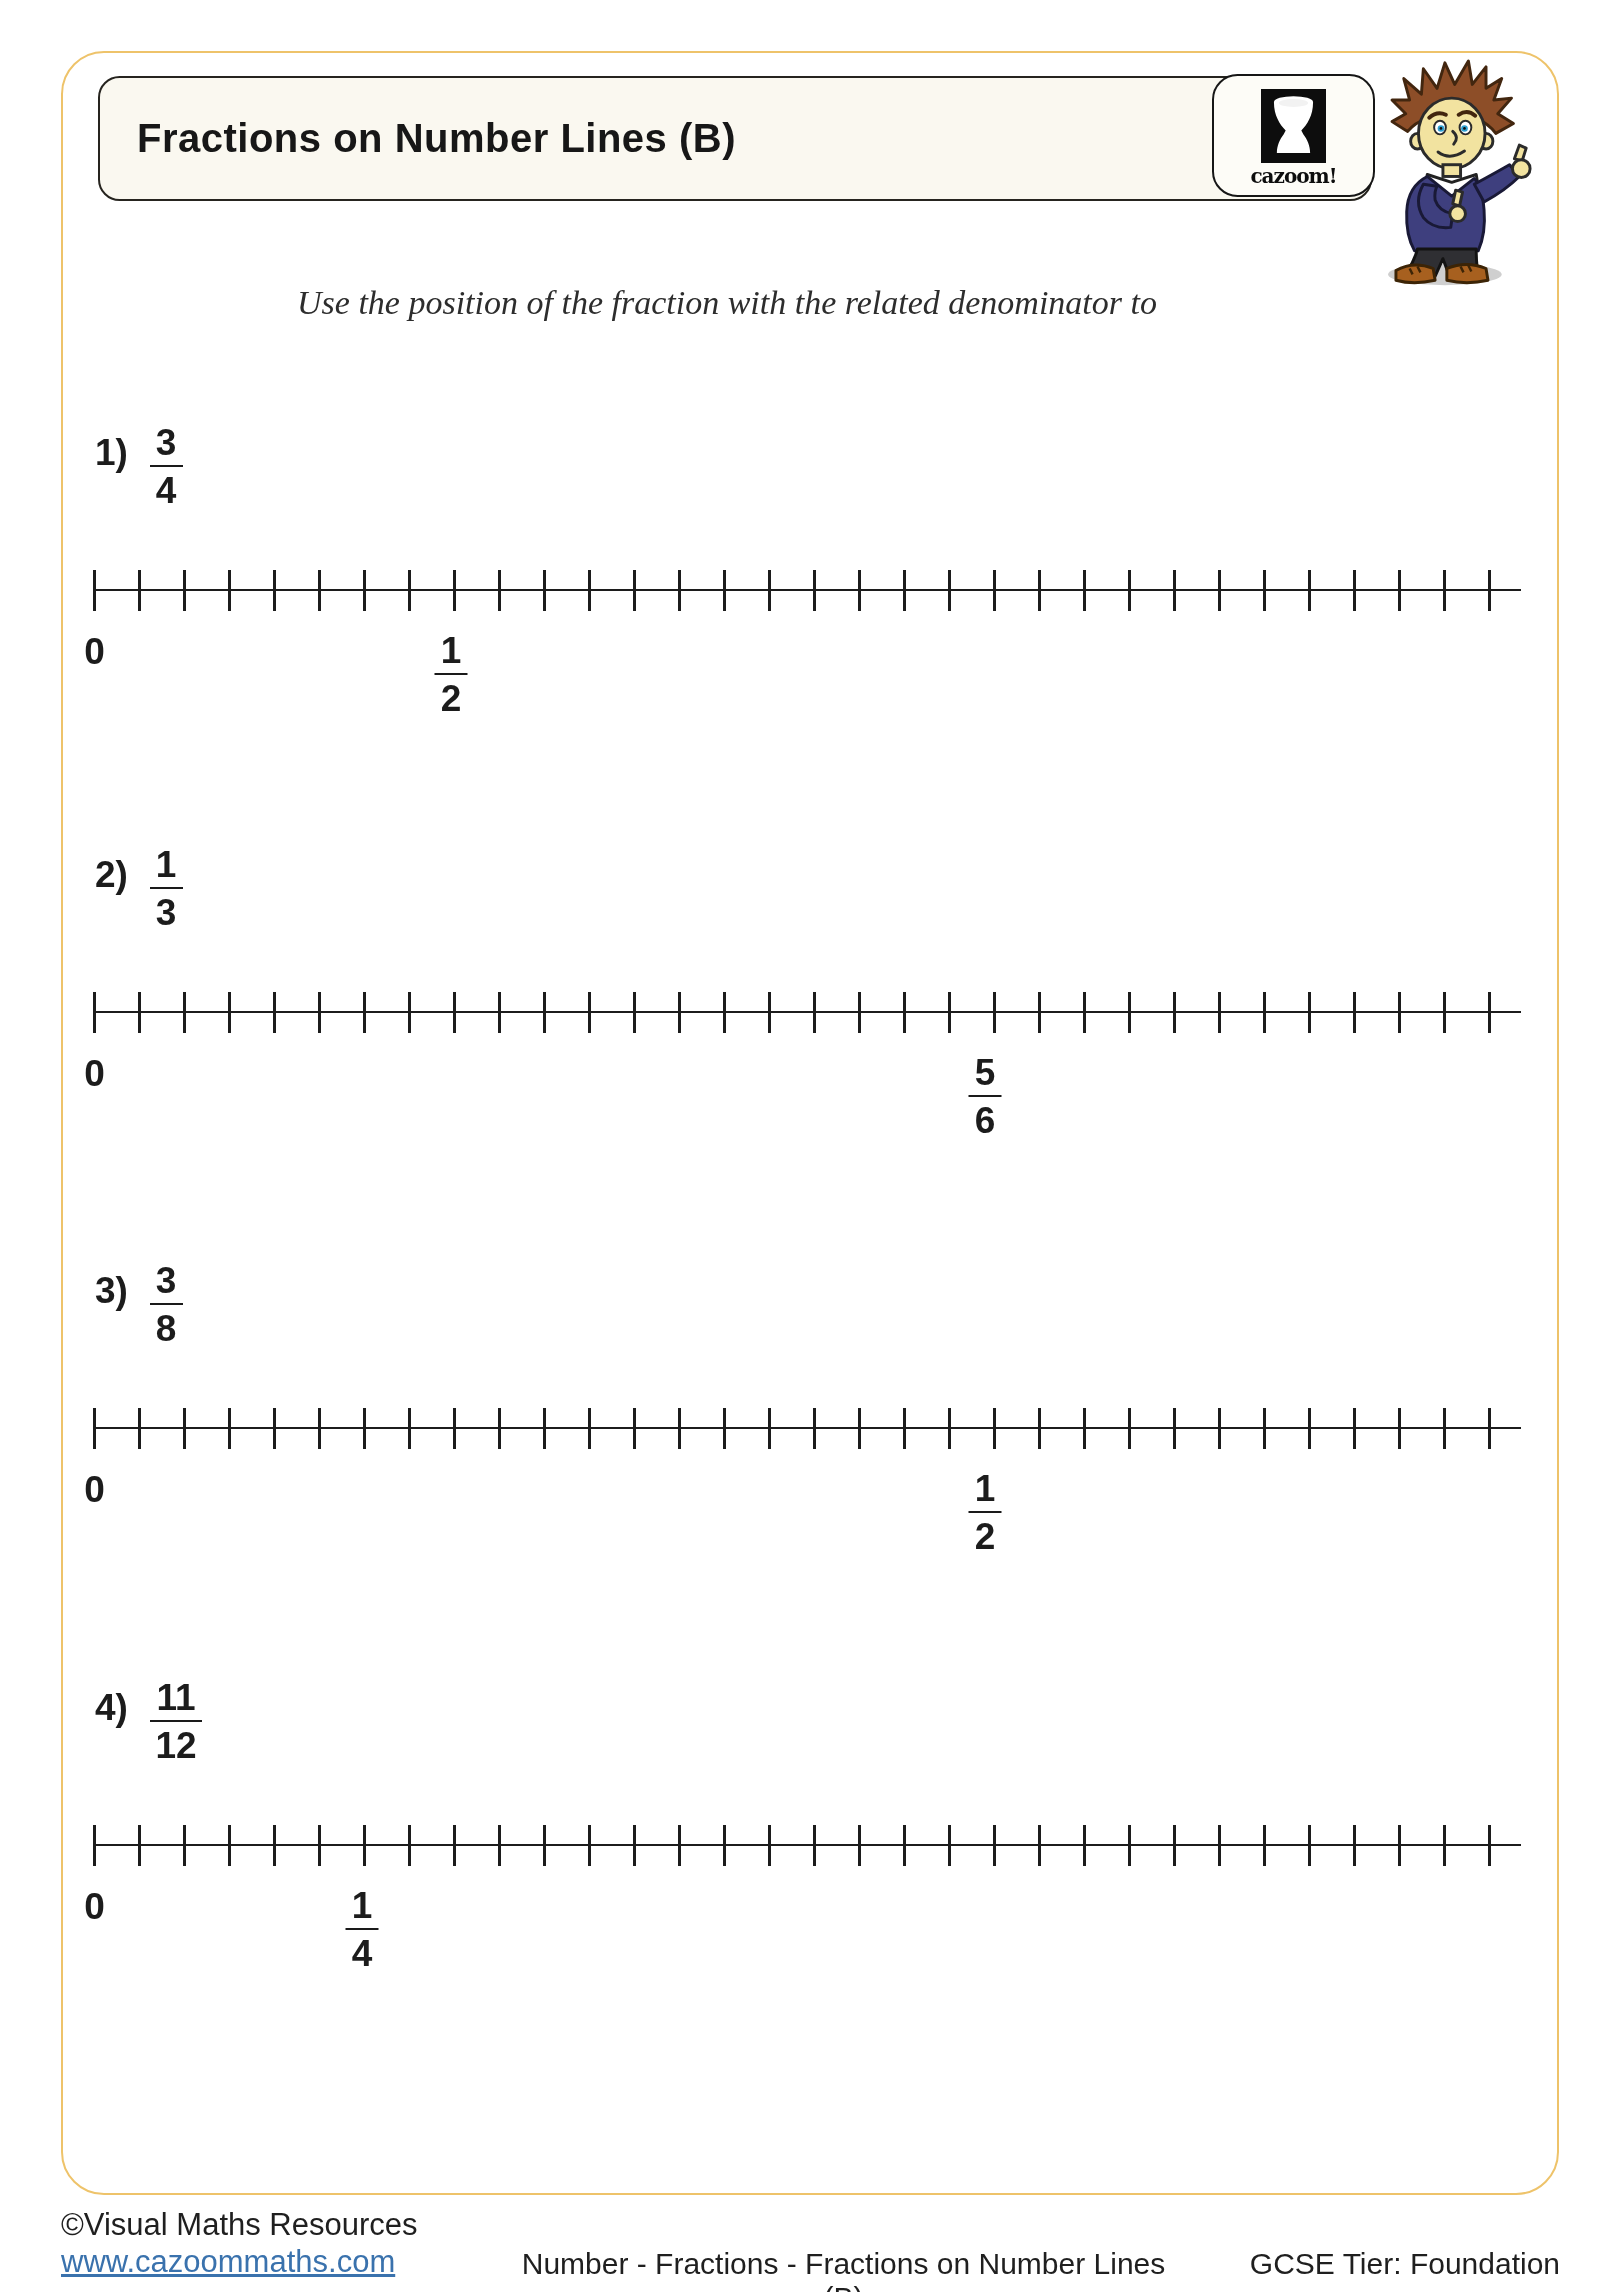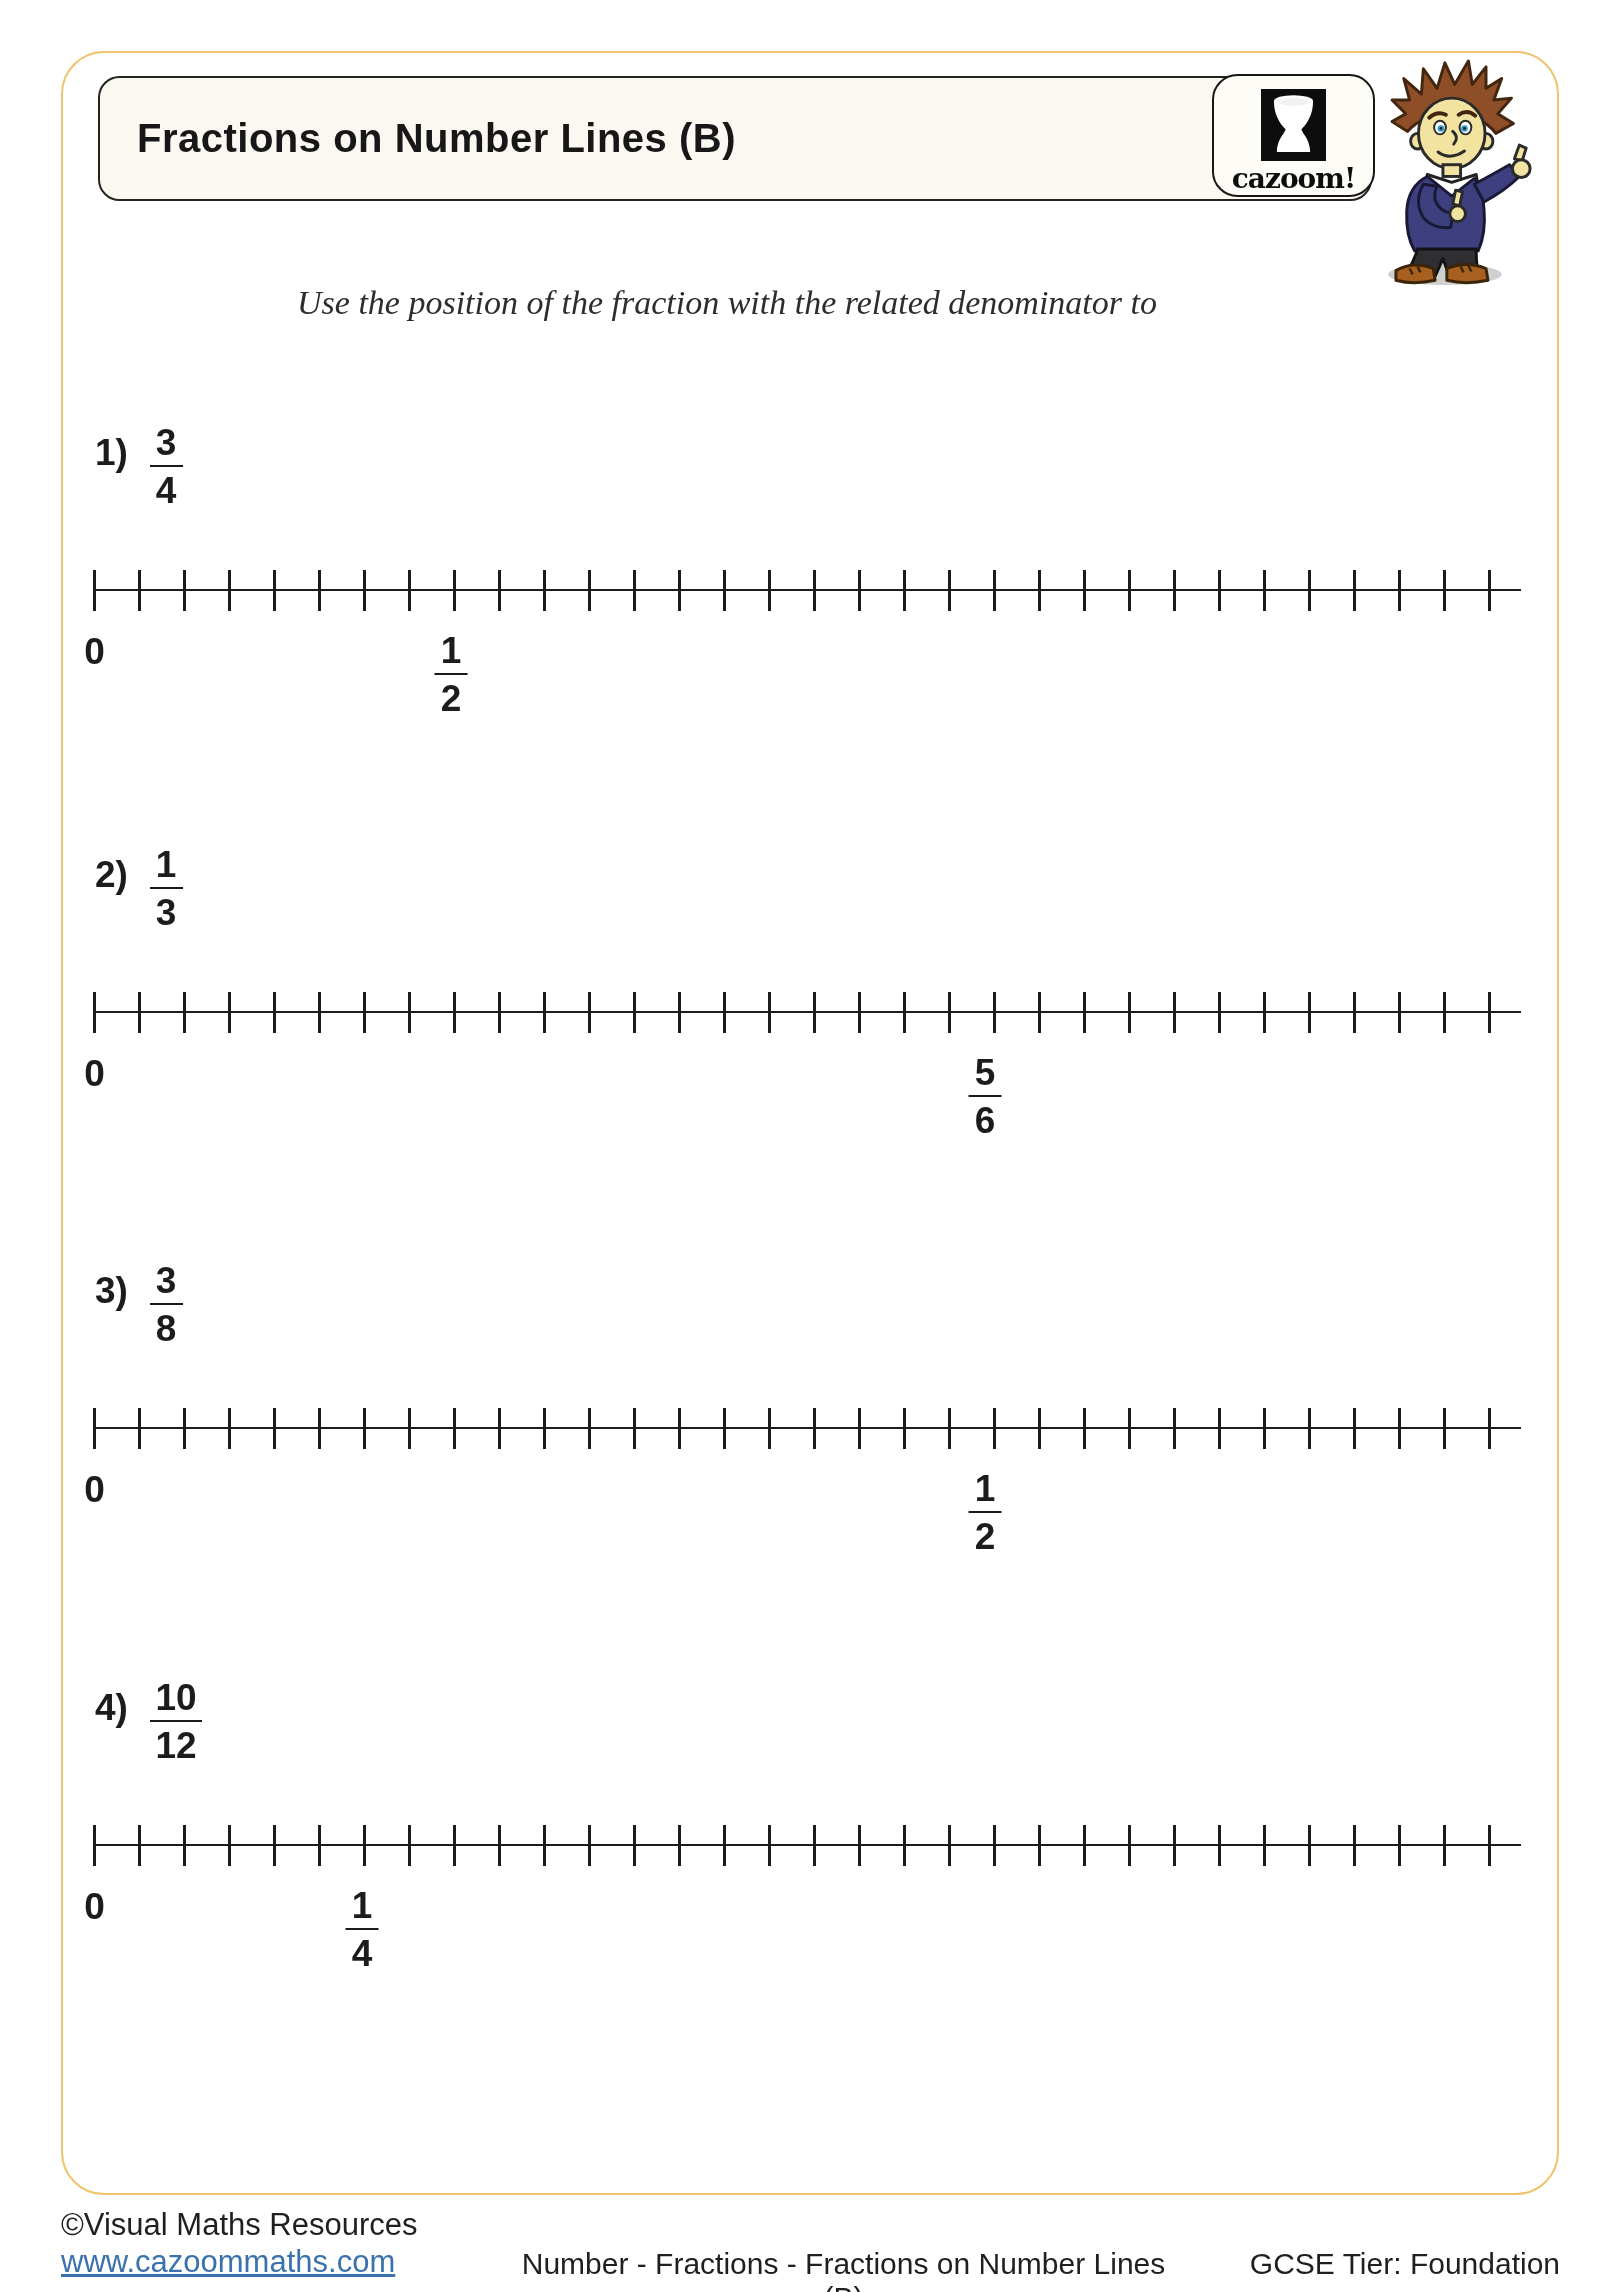--- a/index.html
+++ b/index.html
@@ -19,21 +19,21 @@
     display:flex;align-items:center;box-sizing:border-box;padding-left:37px;
   }
   .title-text{font-size:40px;font-weight:bold;letter-spacing:0.5px;color:#171717;}
   
   .logo-box{
     position:absolute;left:1212px;top:74px;width:163px;height:123px;box-sizing:border-box;
     background:#fdfcf7;border:2.9px solid #161616;border-radius:25.5px;
     display:flex;flex-direction:column;align-items:center;padding-top:12.7px;
   }
   .logo-square{width:65px;height:74px;background:#0d0d0d;display:flex;align-items:center;justify-content:center;}
-  .logo-word{font-family:"DejaVu Serif",serif;font-weight:bold;font-size:28px;letter-spacing:-1px;color:#0d0d0d;margin-top:1px;}
+  .logo-word{font-family:"DejaVu Serif",serif;font-weight:bold;font-size:20px;letter-spacing:-1px;color:#0d0d0d;margin-top:1px;}
   
   .mascot{position:absolute;left:1380px;top:57px;width:167px;height:235px;}
   
   .badge{
     position:absolute;left:63px;top:277px;width:222px;height:82px;
     background:var(--c-badge_bg,#FADCB8);border-radius:17.6px 45px 45px 17.6px;
     display:flex;align-items:center;justify-content:center;
   }
   .badge-text{font-family:"Liberation Serif",serif;font-style:italic;font-weight:bold;font-size:36px;color:#201509;}
   .instruction{
@@ -172,21 +172,21 @@
     <span class="frac nl-frac" style="left: 892px;">
       <span class="num">1</span>
       <span class="den">2</span>
     </span>
   </section>
 
   <section class="problem" style="top:1678px">
     <div class="prob-head">
       <span class="prob-num">4)</span>
       <span class="frac">
-        <span class="num">10</span>
+        <span class="num">11</span>
         <span class="den">12</span>
       </span>
     </div>
     <div class="numline"></div>
     <span class="nl-zero">0</span>
     <span class="frac nl-frac" style="left: 269px;">
       <span class="num">1</span>
       <span class="den">4</span>
     </span>
   </section>

